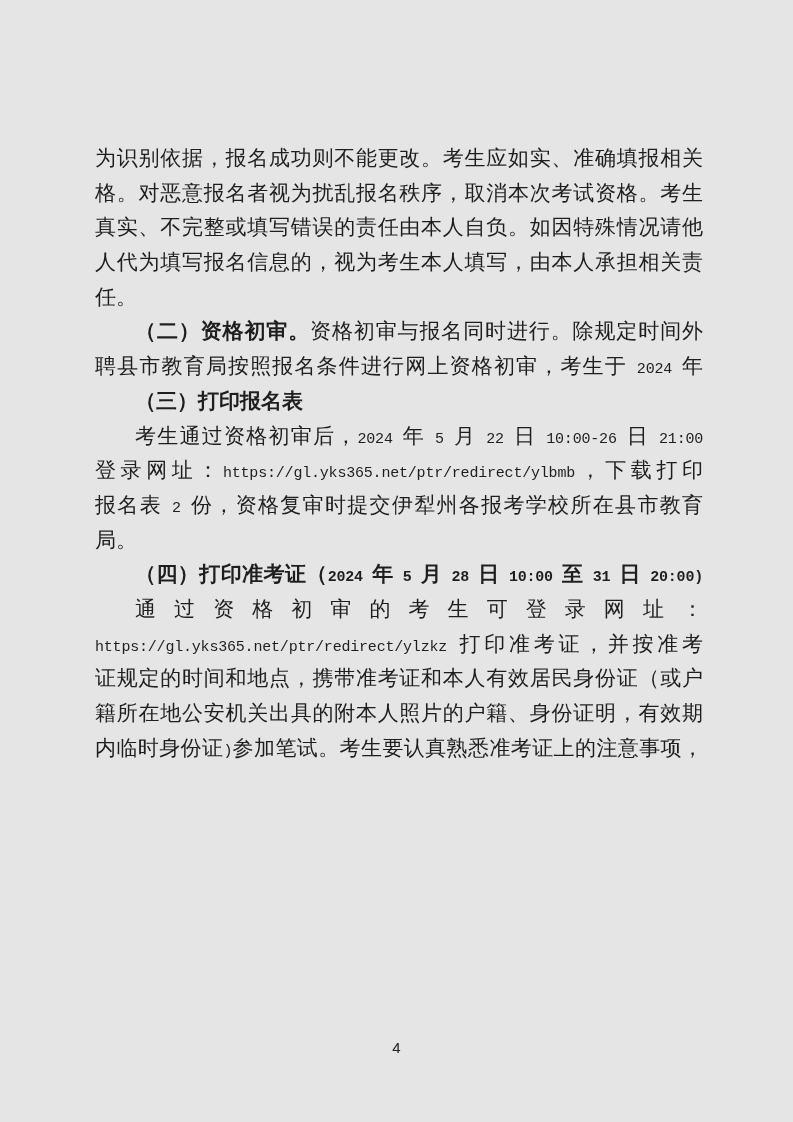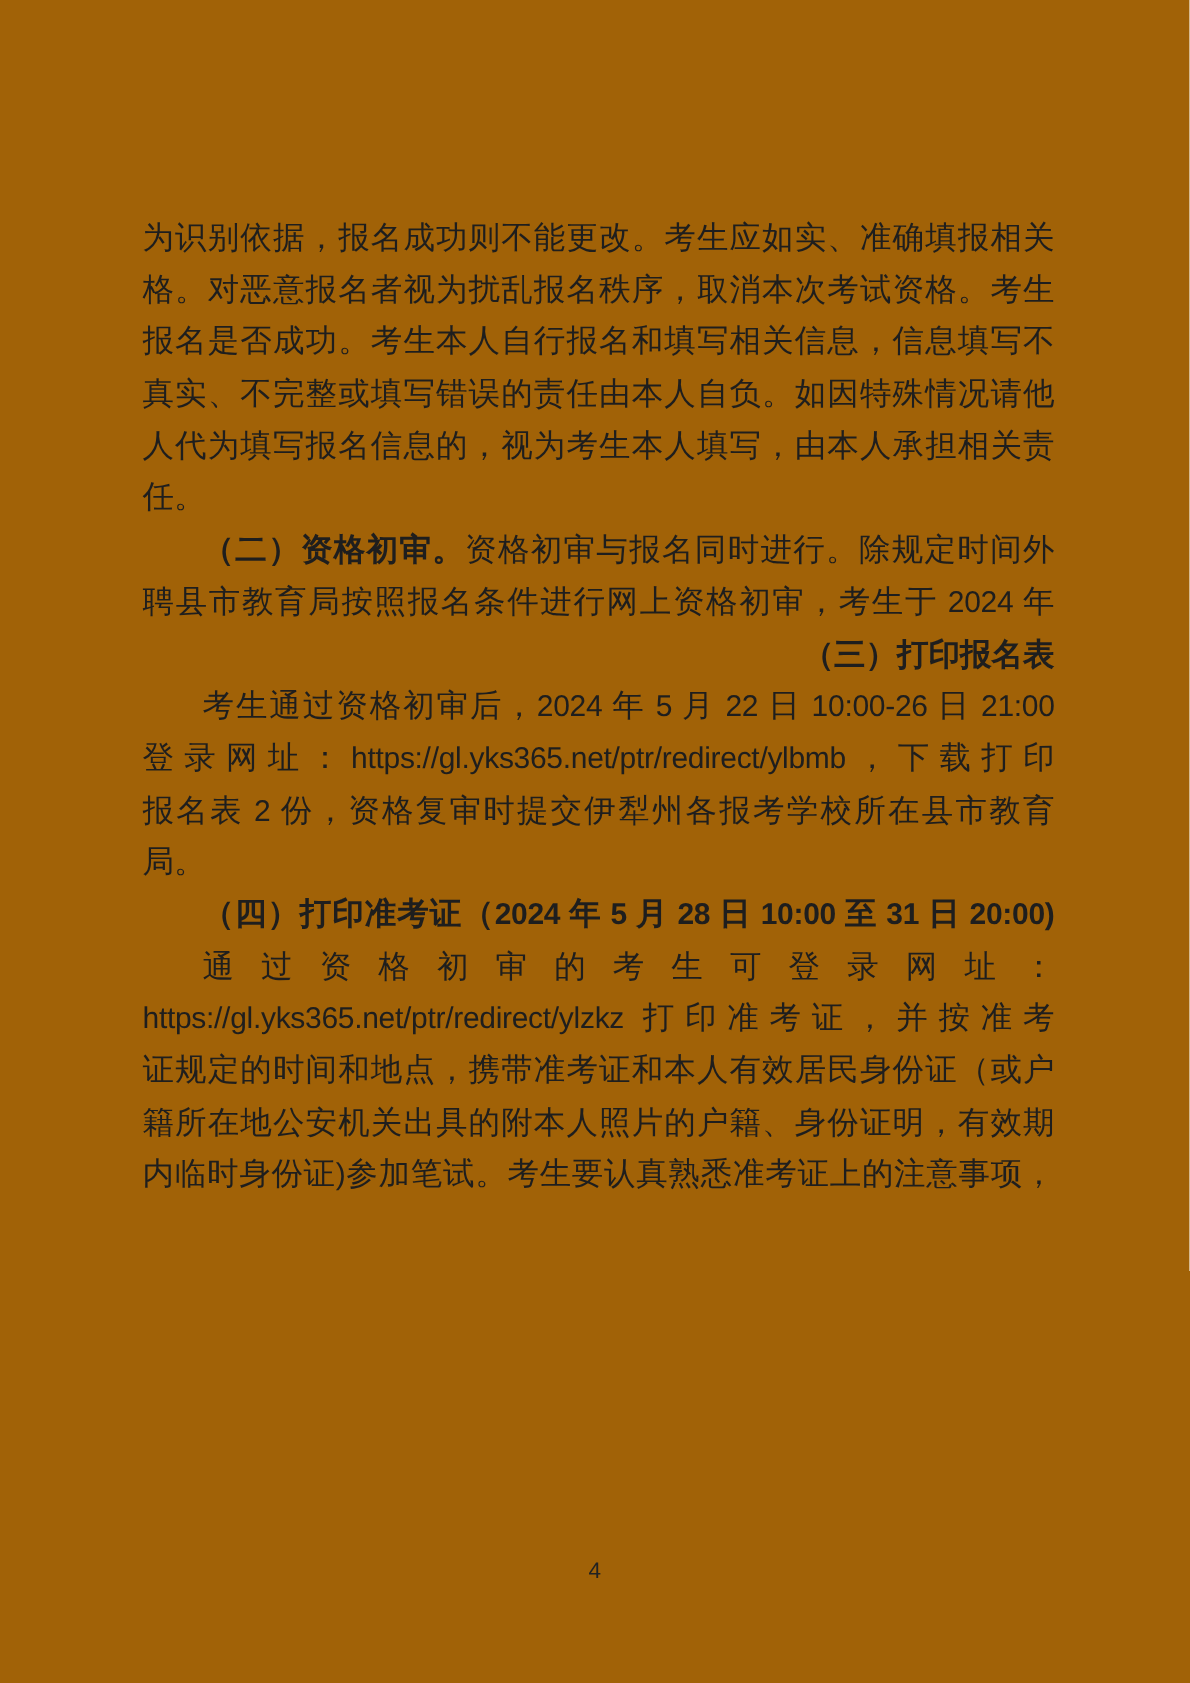--- a/index.html
+++ b/index.html
@@ -4,21 +4,21 @@
 <style>
   html, body {
     margin: 0;
     padding: 0;
     background: #ffffff;
   }
   .page {
     position: relative;
     width: 793px;
     height: 1122px;
-    background: #a16207;
+    background: #e5e5e5;
     overflow: hidden;
     font-family: "Liberation Serif", "DejaVu Serif", serif;
     color: #1e1e1e;
   }
   .body-text {
     position: absolute;
     left: 95px;
     top: 141px;
     width: 608px;
   }
@@ -28,49 +28,47 @@
     font-size: 21px;
     overflow: hidden;
     text-align: left;
   }
   .line.j {
     text-align: justify;
     text-align-last: justify;
   }
   .line.i {
     padding-left: 40px;
-    text-align: right;
   }
   .b {
     font-weight: bold;
   }
   .lat {
-    font-family: Liberation Sans, sans-serif;
-    font-size: 20px;
+    font-family: Liberation Mono, monospace;
+    font-size: 15px;
     letter-spacing: -0.2px;
   }
   .page-number {
     position: absolute;
     left: 0;
     top: 1039px;
     width: 100%;
     text-align: center;
     font-size: 15px;
     font-family: "Liberation Sans", "DejaVu Sans", sans-serif;
     color: #222222;
   }
 </style>
 </head>
 <body>
 
 <div class="page">
   <div class="body-text">
       <div class="line j"><span>为识别依据，报名成功则不能更改。考生应如实、准确填报相关</span></div>
       <div class="line j"><span>格。对恶意报名者视为扰乱报名秩序，取消本次考试资格。考生</span></div>
-      <div class="line j"><span>报名是否成功。考生本人自行报名和填写相关信息，信息填写不</span></div>
       <div class="line j"><span>真实、不完整或填写错误的责任由本人自负。如因特殊情况请他</span></div>
       <div class="line j"><span>人代为填写报名信息的，视为考生本人填写，由本人承担相关责</span></div>
       <div class="line"><span>任。</span></div>
       <div class="line j i"><span class="b">（二）资格初审。</span><span>资格初审与报名同时进行。除规定时间外</span></div>
       <div class="line j"><span>聘县市教育局按照报名条件进行网上资格初审，考生于<span class="lat"> 2024 </span>年</span></div>
       <div class="line i"><span class="b">（三）打印报名表</span></div>
       <div class="line j i"><span>考生通过资格初审后，<span class="lat">2024 </span>年<span class="lat"> 5 </span>月<span class="lat"> 22 </span>日<span class="lat"> 10:00-26 </span>日<span class="lat"> 21:00</span></span></div>
       <div class="line j"><span>登录网址：<span class="lat">https://gl.yks365.net/ptr/redirect/ylbmb</span>，下载打印</span></div>
       <div class="line j"><span>报名表<span class="lat"> 2 </span>份，资格复审时提交伊犁州各报考学校所在县市教育</span></div>
       <div class="line"><span>局。</span></div>

